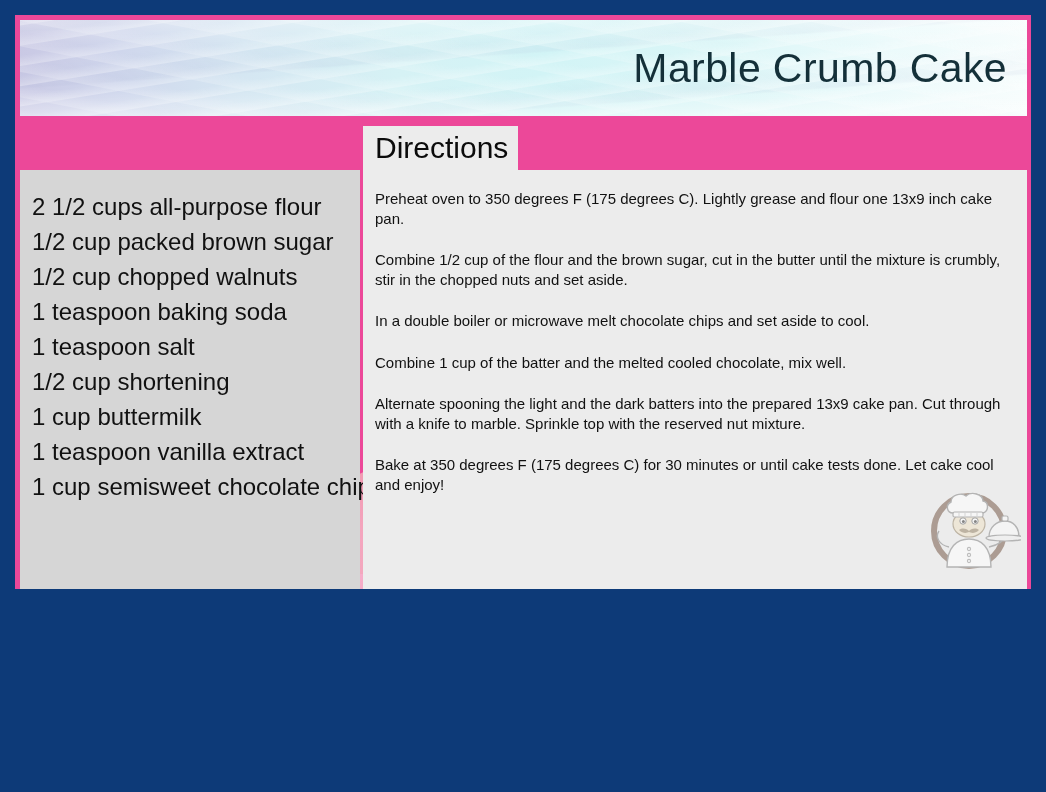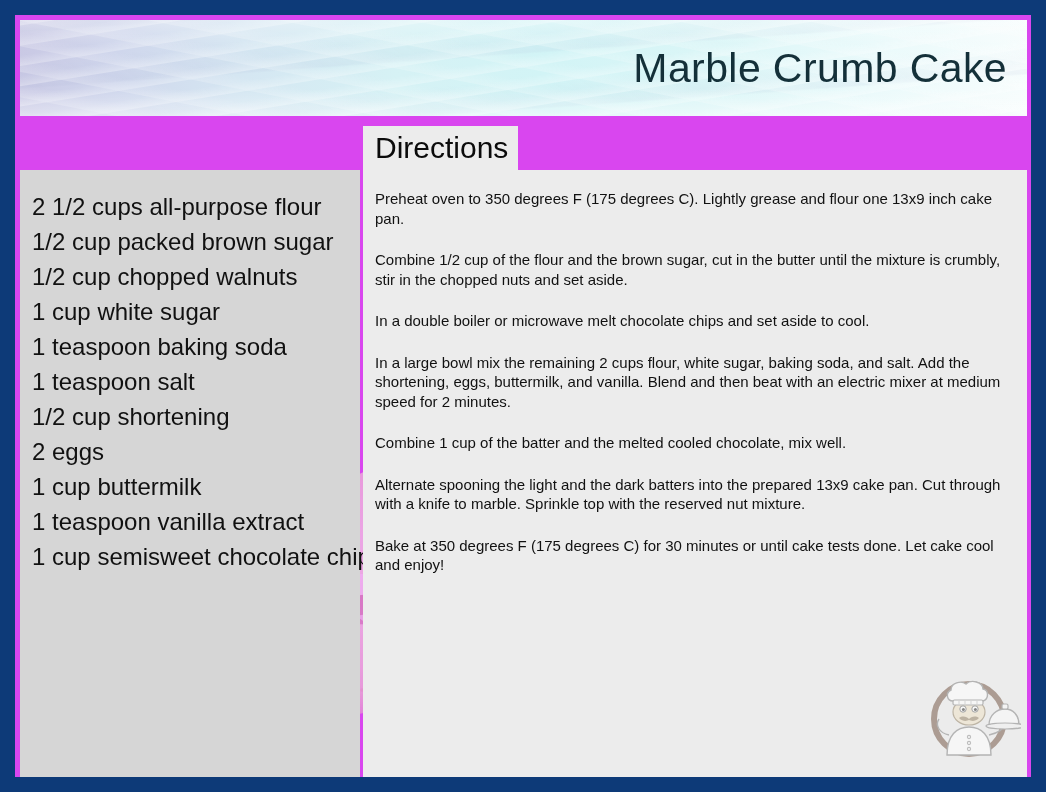--- a/index.html
+++ b/index.html
@@ -20,22 +20,22 @@
     background: #0d3a78;
     overflow: hidden;
   }
 
   
   #sheet {
     position: absolute;
     left: 15px;
     top: 15px;
     width: 1016px;
-    height: 762px;
-    background: #d946ef;
+    height: 574px;
+    background: #ec4899;
     overflow: hidden;
   }
 
   
   #header {
     position: absolute;
     left: 5px;
     top: 5px;
     width: 1007px;
     height: 96px;
@@ -281,44 +281,41 @@
           <path d="M268,70 L256,150 L250,204 L240,260" stroke="#dcbf92" stroke-width="3" fill="none" opacity="0.55"></path>
         </g>
       </svg>
 
       <section class="panel" id="ingredients-panel">
         <div class="body">
           <ul id="ingredient-list">
             <li>2 1/2 cups all-purpose flour</li>
             <li>1/2 cup packed brown sugar</li>
             <li>1/2 cup chopped walnuts</li>
-            <li>1 cup white sugar</li>
             <li>1 teaspoon baking soda</li>
             <li>1 teaspoon salt</li>
             <li>1/2 cup shortening</li>
-            <li>2 eggs</li>
             <li>1 cup buttermilk</li>
             <li>1 teaspoon vanilla extract</li>
             <li>1 cup semisweet chocolate chips</li>
           </ul>
         </div>
       </section>
 
       <section class="panel" id="directions-panel">
         <div class="tab-row">
           <div class="tab">
             <span class="heading">Directions</span>
           </div>
         </div>
         <div class="body">
           <div id="direction-list">
             <p>Preheat oven to 350 degrees F (175 degrees C). Lightly grease and flour one 13x9 inch cake pan.</p>
             <p>Combine 1/2 cup of the flour and the brown sugar, cut in the butter until the mixture is crumbly, stir in the chopped nuts and set aside.</p>
             <p>In a double boiler or microwave melt chocolate chips and set aside to cool.</p>
-            <p>In a large bowl mix the remaining 2 cups flour, white sugar, baking soda, and salt. Add the shortening, eggs, buttermilk, and vanilla. Blend and then beat with an electric mixer at medium speed for 2 minutes.</p>
             <p>Combine 1 cup of the batter and the melted cooled chocolate, mix well.</p>
             <p>Alternate spooning the light and the dark batters into the prepared 13x9 cake pan. Cut through with a knife to marble. Sprinkle top with the reserved nut mixture.</p>
             <p>Bake at 350 degrees F (175 degrees C) for 30 minutes or until cake tests done. Let cake cool and enjoy!</p>
           </div>
         </div>
 
         <svg id="chef-logo" viewBox="0 0 104 104" xmlns="http://www.w3.org/2000/svg" aria-hidden="true">
           <g opacity="0.62">
 
             <circle cx="52" cy="56" r="35" fill="none" stroke="#7d6251" stroke-width="6"></circle>

